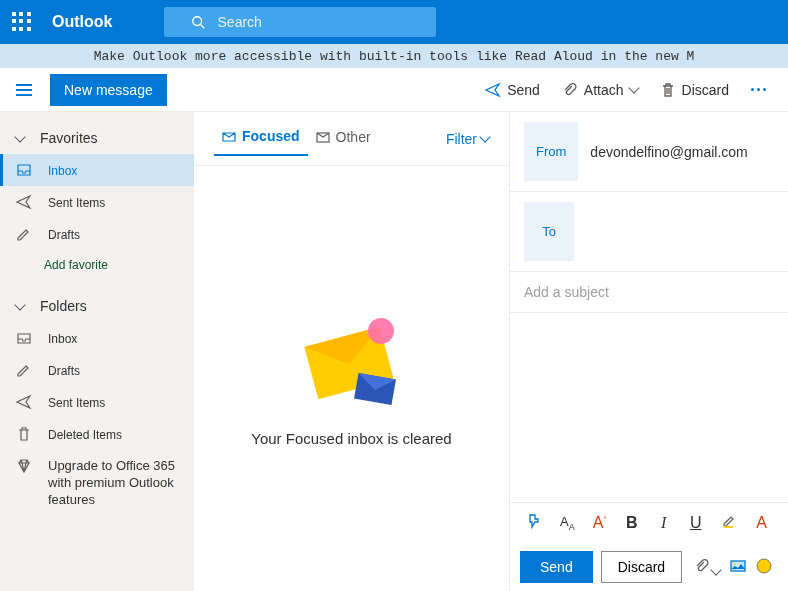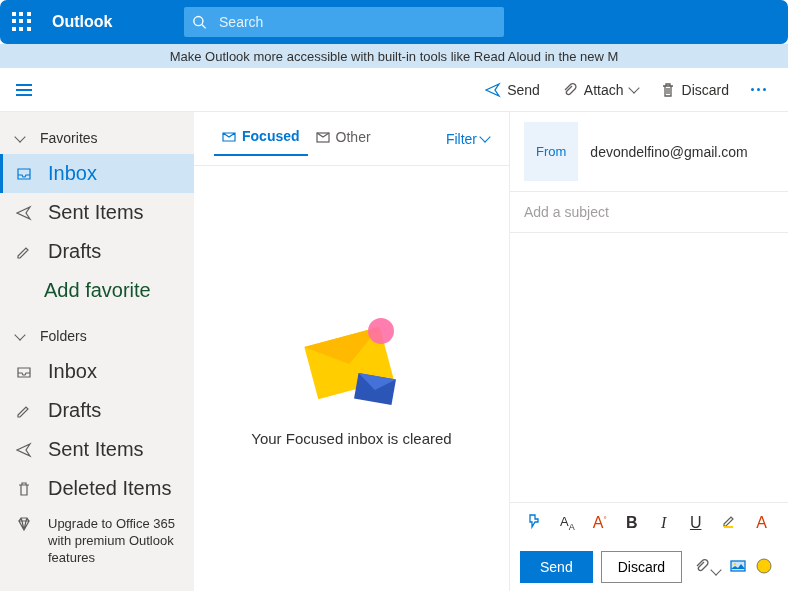--- a/index.html
+++ b/index.html
@@ -1,49 +1,49 @@
 <!DOCTYPE html>
 <html><head>
   <meta charset="utf-8">
   <style>
     * { box-sizing: border-box; margin: 0; padding: 0; }
     body { font-family: 'Segoe UI', Tahoma, sans-serif; font-size: 14px; color: #323130; width: 788px; height: 591px; overflow: hidden; }
     
     
-    .header { background: #0078d4; height: 44px; display: flex; align-items: center; padding: 0 12px; border-radius: 7px; }
+    .header { background: #0078d4; height: 44px; display: flex; align-items: center; padding: 0 12px; }
     .waffle { width: 20px; height: 20px; display: grid; grid-template-columns: repeat(3, 1fr); grid-template-rows: repeat(3, 1fr); gap: 2px; cursor: pointer; }
     .waffle div { background: #fff; width: 4px; height: 4px; }
     .brand { color: #fff; font-weight: 600; font-size: 16px; margin-left: 20px; }
-    .search-box { margin-left: 72px; background: #41a5ee; height: 30px; width: 320px; display: flex; align-items: center; padding: 0 8px; border-radius: 2px; }
+    .search-box { margin-left: 52px; background: #41a5ee; height: 30px; width: 272px; display: flex; align-items: center; padding: 0 27px; border-radius: 2px; }
     .search-box svg { width: 16px; height: 16px; }
     .search-box input { background: transparent; border: none; color: #fff; margin-left: 12px; font-size: 14px; outline: none; width: 100%; }
     .search-box input::placeholder { color: #e3f1fb; }
     
     
-    .banner { background: #cfe5f6; height: 24px; display: flex; align-items: center; justify-content: center; font-size: 13px; color: #323130; white-space: nowrap; overflow: hidden; }
+    .banner { background: #cfe5f6; height: 24px; display: flex; align-items: center; justify-content: center; font-size: 13px; color: #323130; white-space: nowrap; overflow: hidden; font-family: Liberation Mono, monospace; }
     
     
     .toolbar { height: 44px; display: flex; align-items: center; padding: 0 12px; border-bottom: 1px solid #edebe9; }
     .hamburger { display: flex; flex-direction: column; gap: 3px; cursor: pointer; padding: 4px; }
     .hamburger div { width: 16px; height: 2px; background: #0078d4; }
     .new-msg-btn { margin-left: 14px; background: #0078d4; color: #fff; border: none; padding: 8px 14px; font-size: 14px; cursor: pointer; }
     .toolbar-right { margin-left: auto; display: flex; align-items: center; gap: 2px; }
     .tb-btn { display: flex; align-items: center; gap: 6px; background: none; border: none; padding: 6px 10px; font-size: 14px; color: #323130; cursor: pointer; }
     .tb-btn svg { width: 16px; height: 16px; }
     .more-btn { display: flex; gap: 3px; padding: 6px 10px; cursor: pointer; }
     .more-btn span { width: 3px; height: 3px; background: #0078d4; border-radius: 50%; }
     
     
     .main { display: flex; height: calc(591px - 44px - 24px - 44px); }
     
     
     .sidebar { width: 194px; background: #f3f2f1; overflow-y: auto; padding-top: 10px; }
     .sb-section-header { display: flex; align-items: center; padding: 8px 16px; font-weight: 400; cursor: pointer; }
     .sb-chev { margin-right: 16px; }
-    .sb-item { display: flex; align-items: center; padding: 8px 16px; cursor: pointer; font-size: 20px; }
+    .sb-item { display: flex; align-items: flex-end; padding: 8px 16px; cursor: pointer; font-size: 12px; }
     .sb-item.active { background: #cfe5f6; color: #0078d4; box-shadow: inset 3px 0 0 #0078d4; }
     .sb-item .sb-icon { width: 16px; margin-right: 16px; display: flex; align-items: center; justify-content: center; }
     .sb-item.addlink { color: #14532d; padding-left: 44px; }
     .sb-folders-header { margin-top: 10px; text-align: center; }
     .sb-item.upgrade { font-size: 13px; line-height: 1.3; align-items: flex-start; }
     
     
     .msg-area { width: 316px; border-right: 1px solid #edebe9; display: flex; flex-direction: column; }
     .tabs { display: flex; align-items: center; padding: 10px 20px; border-bottom: 1px solid #edebe9; }
     .tab { display: flex; align-items: center; gap: 6px; padding: 6px 8px 10px 8px; font-size: 14px; cursor: pointer; color: #605e5c; }
@@ -111,20 +111,21 @@
 <div class="banner">
   <span>Make Outlook more accessible with built-in tools like Read Aloud in the new M</span>
 </div>
 
 <div class="toolbar">
   <div class="hamburger">
       <div></div>
       <div></div>
       <div></div>
     </div>
+  <button class="new-msg-btn">New message</button>
   <div class="toolbar-right">
     <button class="tb-btn">
       <svg viewBox="0 0 16 16" fill="none" stroke="#0078d4" stroke-width="1.3">
           <path d="M1 8 L14 2 L10 8 L14 14 Z"></path>
         </svg>
       <span>Send</span>
     </button>
     <button class="tb-btn">
       <svg viewBox="0 0 16 16" fill="none" stroke="#605e5c" stroke-width="1.3">
           <path d="M10 4 L5 9 a2 2 0 0 0 3 3 L13 7 a3 3 0 0 0 -4.5 -4.5 L3 8"></path>
@@ -255,20 +256,24 @@
       </div>
       <div class="empty-text">Your Focused inbox is cleared</div>
     </div>
   </div>
 
   <div class="compose">
     <div class="compose-row">
       <span class="field-label">From</span>
       <span class="field-value">devondelfino@gmail.com</span>
     </div>
+    <div class="compose-row">
+      <span class="field-label">To</span>
+      <input class="to-input" value="" style="">
+    </div>
     <input class="subject-input" style="border-bottom: 1px solid rgb(237, 235, 233);" placeholder="Add a subject">
     <div class="compose-body"></div>
 
     <div class="format-bar">
       <button class="fmt-btn"><svg width="16" height="16" viewBox="0 0 16 16" fill="none" stroke="#0078d4" stroke-width="1.3">
             <path d="M4 2 h5 v4 h3 v3 h-3 L6 14 V9 H4 Z"></path>
           </svg></button>
       <button class="fmt-btn" style="font-size:13px;">A<sub style="font-size:9px;">A</sub></button>
       <button class="fmt-btn" style="color:#d83b01;">A<sup style="font-size:8px;">°</sup></button>
       <button class="fmt-btn fmt-b">B</button>

